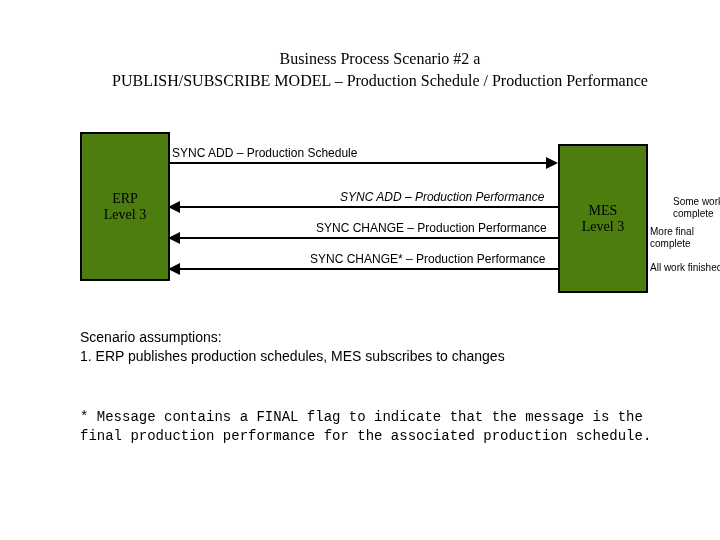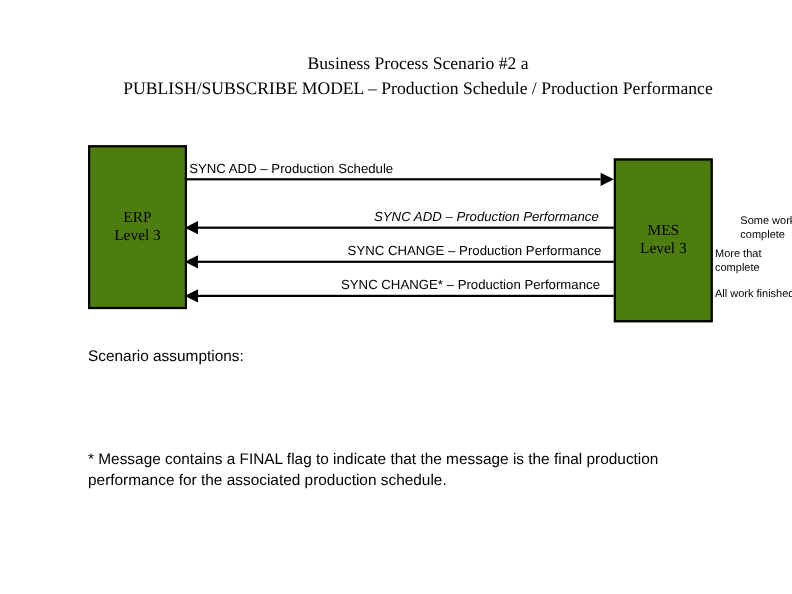--- a/index.html
+++ b/index.html
@@ -73,33 +73,33 @@
   }
   .arrow-head-left {
     position: absolute;
     width: 0; height: 0;
     border-top: 6px solid transparent;
     border-bottom: 6px solid transparent;
     border-right: 12px solid #000;
   }
   .assumptions {
     position: absolute;
-    top: 314px;
+    top: 328px;
     left: 80px;
     right: 40px;
     font-family: Arial, sans-serif;
     font-size: 14px;
     line-height: 1.35;
   }
   .footnote {
     position: absolute;
     top: 408px;
     left: 80px;
     right: 60px;
-    font-family: Liberation Sans, sans-serif;
+    font-family: Liberation Mono, monospace;
     font-size: 14px;
     line-height: 1.35;
   }
 </style>
 </head>
 <body>
 
 <div class="title">
   <span>Business Process Scenario #2 a</span><br>
   <span>PUBLISH/SUBSCRIBE MODEL – Production Schedule / Production Performance</span>
@@ -129,22 +129,23 @@
 
 <div class="arrow-line" style="top:268px; left:180px; width:378px;"></div>
 <div class="arrow-head-left" style="top:263px; left:168px;"></div>
 <div class="arrow-label" style="top:252px; left:310px;">SYNC CHANGE* – Production Performance</div>
 
 <div class="note" style="top:196px; left:650px;margin-left:23px;">
   <span>Some work</span><br>
   <span>complete</span>
 </div>
 <div class="note" style="top:226px; left:650px;">
-  <span>More that</span><br>
+  <span>More final</span><br>
   <span>complete</span>
 </div>
 <div class="note" style="top:262px; left:650px;">All work finished</div>
 
 <div class="assumptions">
   <div>Scenario assumptions:</div>
+  <div>1. ERP publishes production schedules, MES subscribes to changes</div>
 </div>
 
 <div class="footnote">* Message contains a FINAL flag to indicate that the message is the final production performance for the associated production schedule.</div>
 
 </body></html>

